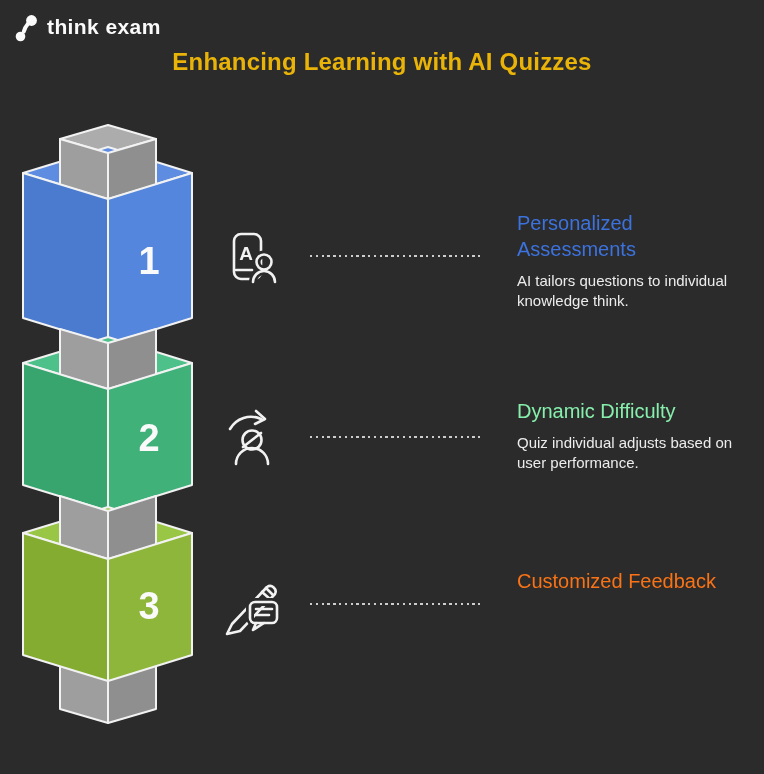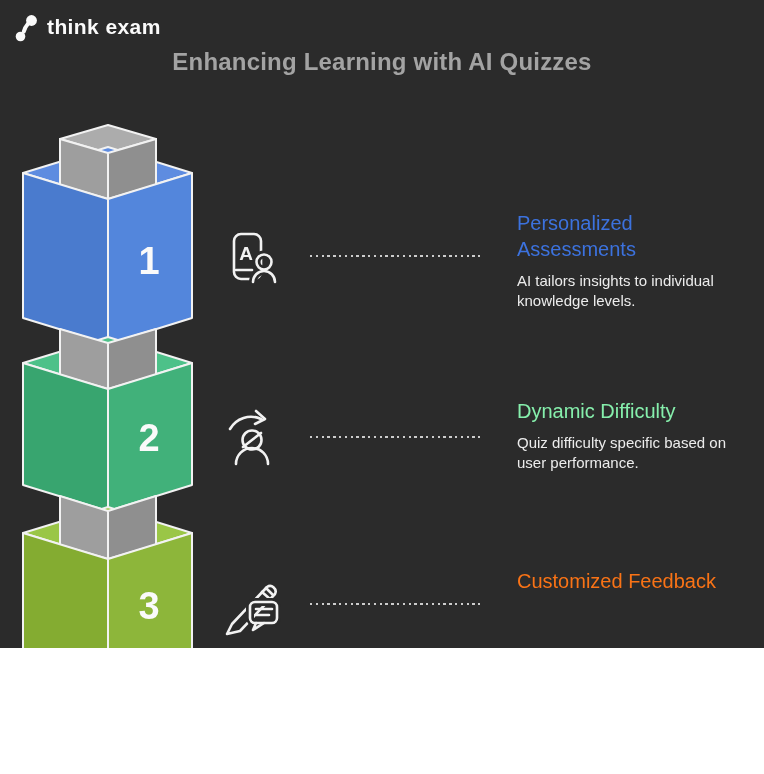--- a/index.html
+++ b/index.html
@@ -1,25 +1,25 @@
 <!DOCTYPE html>
 <html><head>
 <meta charset="utf-8">
 <style>
   html,body{margin:0;padding:0;}
   body{font-family:"Liberation Sans", sans-serif;}
-  .canvas{position:relative;width:764px;height:648px;background:#2b2b2b;overflow:hidden;}
+  .canvas{position:relative;width:764px;height:774px;background:#2b2b2b;overflow:hidden;}
 
   
   .logo{position:absolute;left:13px;top:11px;display:flex;align-items:center;gap:7px;}
   .logo-text{color:#fafafa;font-size:21px;font-weight:700;letter-spacing:.4px;}
 
   
   .page-title{position:absolute;left:0;top:48px;width:100%;text-align:center;
-    color:#a3a3a3;font-size:24px;font-weight:700;letter-spacing:.2px;}
+    color:#eab308;font-size:24px;font-weight:700;letter-spacing:.2px;}
 
   
   .cube-column{position:absolute;left:0;top:0;}
 
   
   .step-icon{position:absolute;}
   .dotted-connector{position:absolute;left:310px;width:170px;height:2.4px;
     background-image:repeating-linear-gradient(90deg,#cdcdcd 0 2.3px,transparent 2.3px 5.8px);}
   .step-text{position:absolute;left:517px;width:240px;}
   .step-heading{font-size:20px;font-weight:500;line-height:26px;max-width:215px;margin:0 0 9px 0;}
@@ -95,36 +95,36 @@
         <circle cx="36" cy="38" r="7.5"></circle>
         <path d="M25 58 A 11 11 0 0 1 47 58"></path>
       </g>
       <circle cx="36" cy="38" r="7.5"></circle>
       <path d="M25 58 A 11 11 0 0 1 47 58"></path>
     </svg>
   </span>
   <div class="dotted-connector" style="top:255px;"></div>
   <div class="step-text" style="top:210px;">
     <p class="step-heading accent-1">Personalized Assessments</p>
-    <p class="step-description">AI tailors insights to individual knowledge levels.</p>
+    <p class="step-description">AI tailors questions to individual knowledge think.</p>
   </div>
 
   <span class="step-icon" style="left:224px;top:406px;">
     <svg width="64" height="64" viewBox="0 0 64 64" fill="none" stroke="#f2f2f2" stroke-width="2.6" stroke-linecap="round" stroke-linejoin="round">
       <path d="M6 23 A 24 24 0 0 1 37 13"></path>
       <polyline points="32,5 41,13 31,18"></polyline>
       <circle cx="28" cy="34" r="9.5"></circle>
       <line x1="19" y1="41" x2="37" y2="27"></line>
       <path d="M12 58 A 16 16 0 0 1 44 58"></path>
     </svg>
   </span>
   <div class="dotted-connector" style="top:436px;"></div>
   <div class="step-text" style="top:398px;">
     <p class="step-heading accent-2">Dynamic Difficulty</p>
-    <p class="step-description">Quiz difficulty specific based on user performance.</p>
+    <p class="step-description">Quiz individual adjusts based on user performance.</p>
   </div>
 
   <span class="step-icon" style="left:222px;top:572px;">
     <svg width="64" height="64" viewBox="0 0 64 64" fill="none" stroke="#f2f2f2" stroke-width="2.6" stroke-linecap="round" stroke-linejoin="round">
       <path d="M10 52 L45 15 A 5.5 5.5 0 0 1 53 22 L18 59 L5 62 Z"></path>
       <line x1="40" y1="20" x2="48" y2="27"></line>
       <line x1="44" y1="16" x2="51" y2="23"></line>
       <g stroke="#2b2b2b" stroke-width="8">
         <rect x="28" y="30" width="27" height="21" rx="5"></rect>
         <path d="M34 51 L31 58 L42 51"></path>

